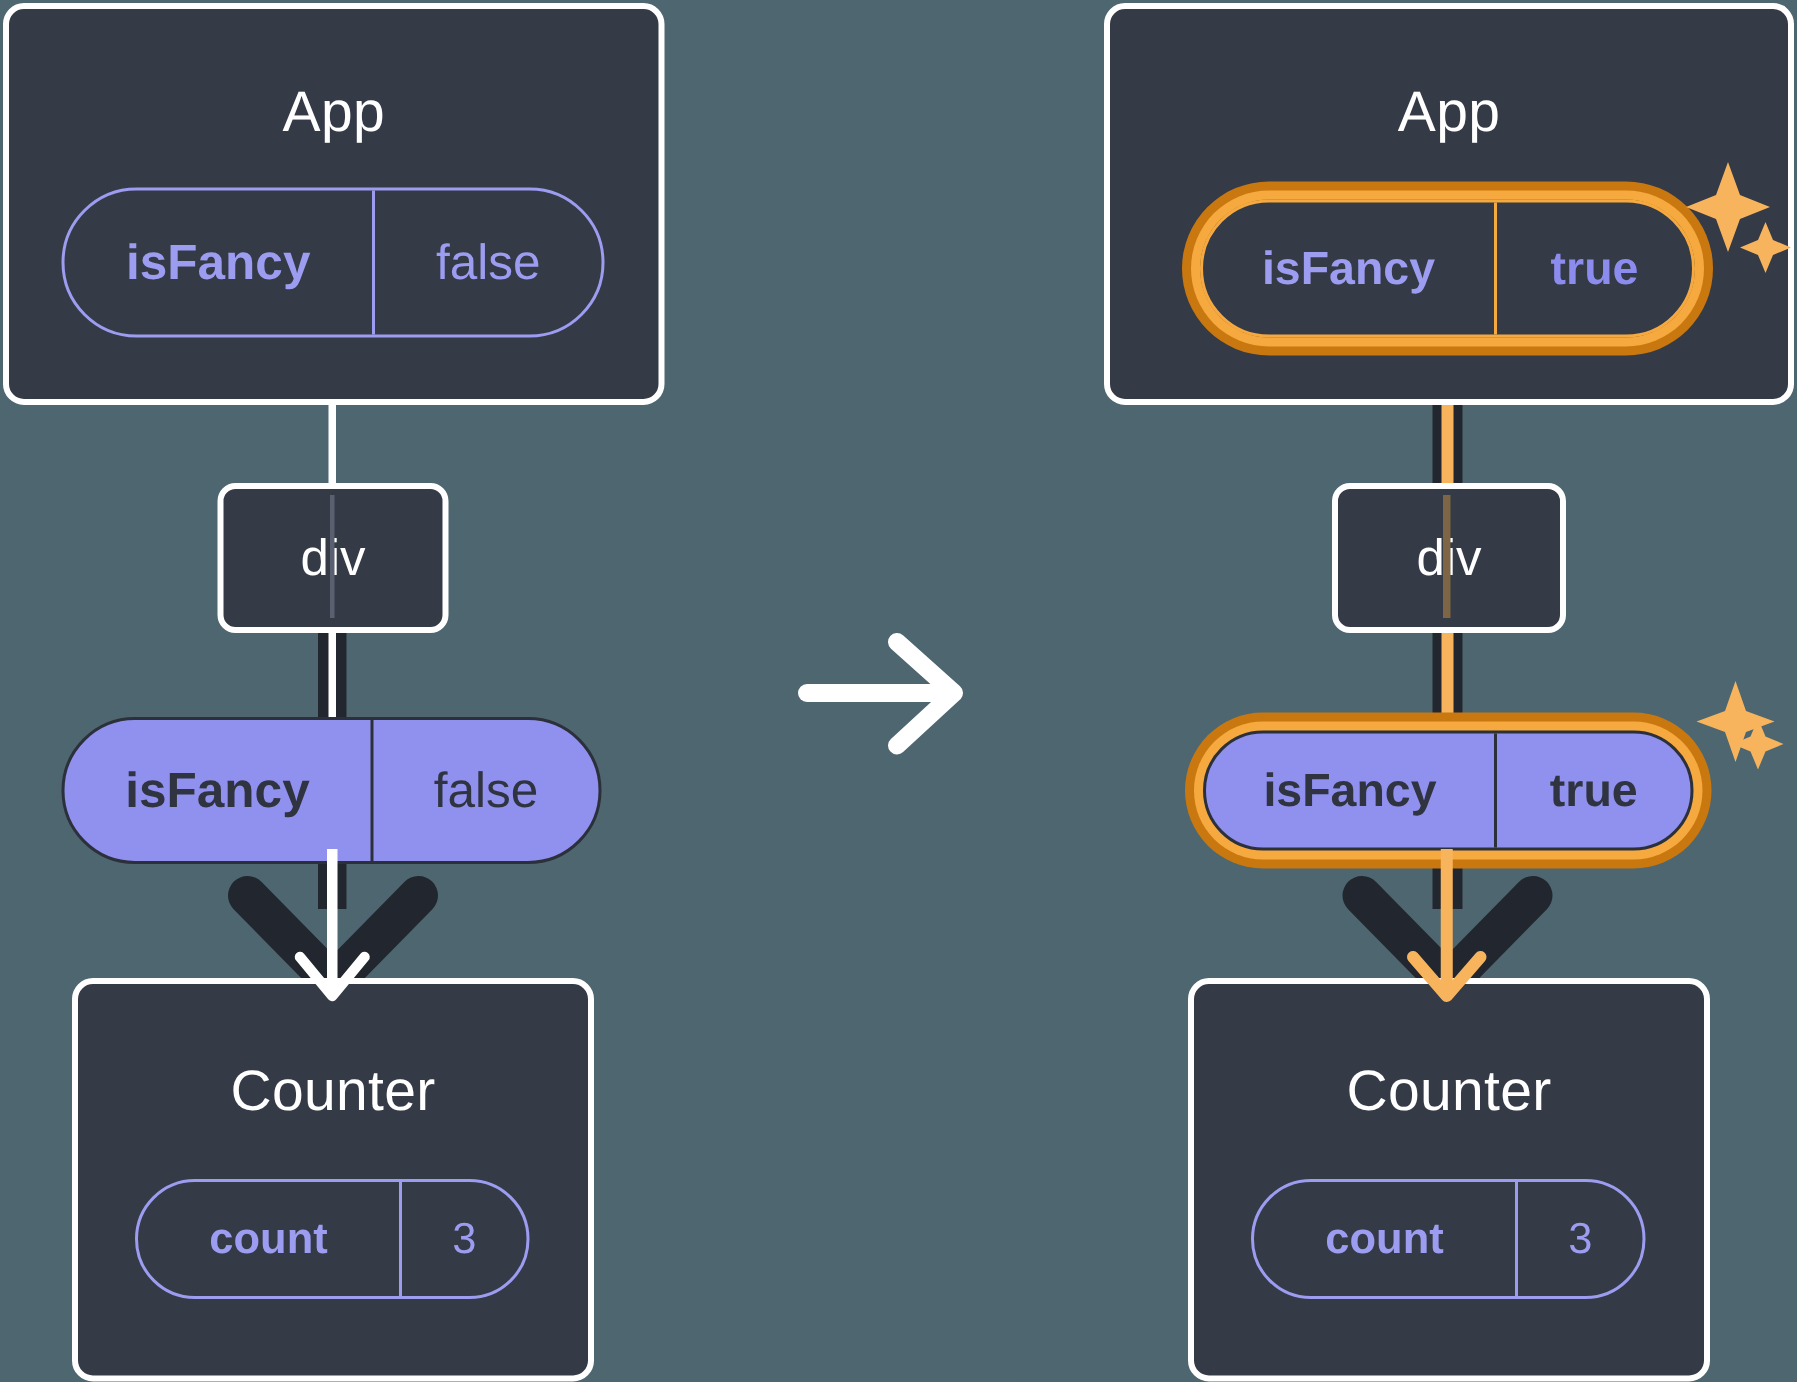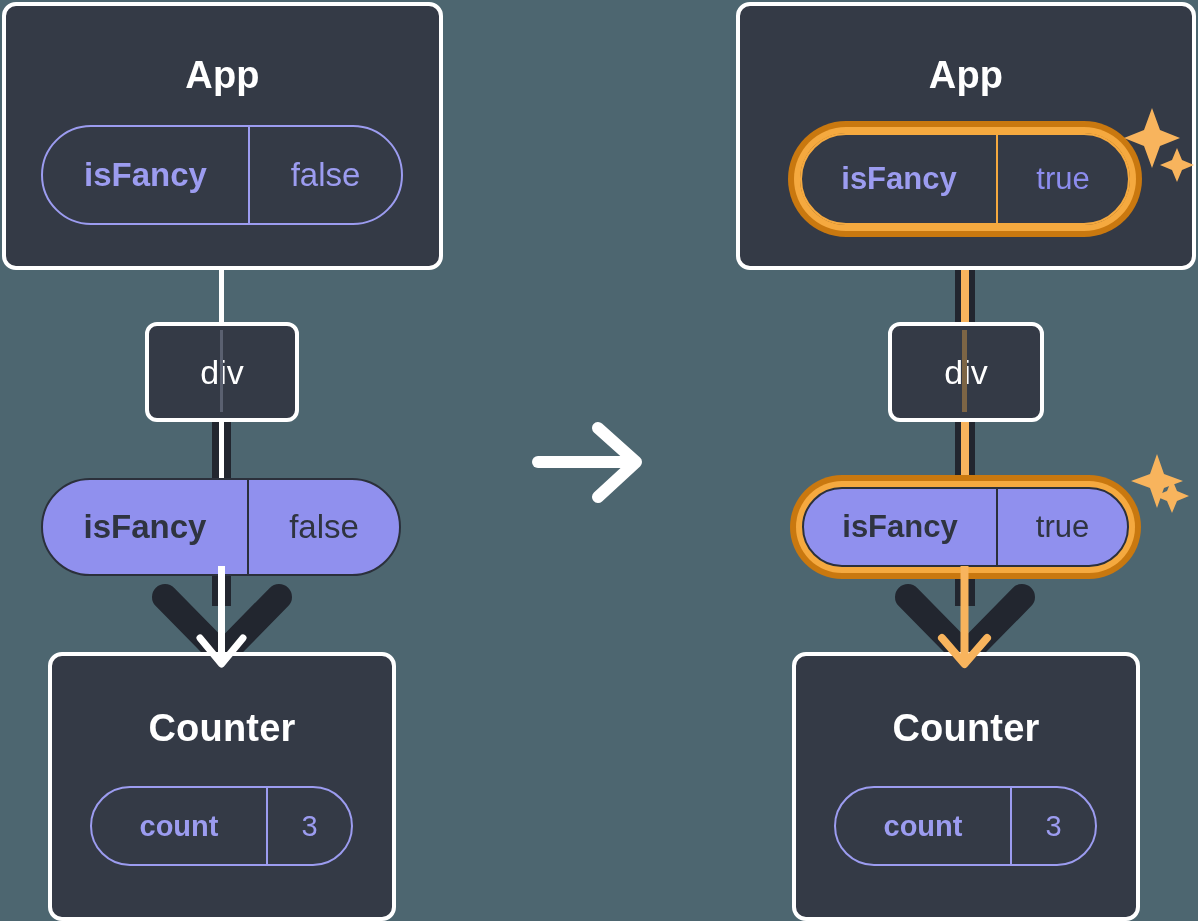--- a/index.html
+++ b/index.html
@@ -29,21 +29,21 @@
     box-sizing: border-box;
     z-index: 4;
   }
   .node-title {
     position: absolute;
     left: 0;
     right: 0;
     text-align: center;
     color: #ffffff;
     font-size: 38px;
-    font-weight: 700;
+    font-weight: 400;
     letter-spacing: .2px;
     white-space: nowrap;
   }
   .div-box {
     position: absolute;
     background: #343a46;
     border: 4px solid #ffffff;
     border-radius: 12px;
     box-sizing: border-box;
     z-index: 6;
@@ -92,21 +92,21 @@
   }
   .pill-filled .pill-key,
   .pill-filled .pill-val {
     color: #2f3440;
   }
   .pill-filled .pill-val {
     border-left: 2px solid #2b303b;
   }
   .pill-key { flex: 0 0 auto; font-weight: bold; }
   .pill-val { flex: 0 0 auto; }
-  .bold-val { font-weight: normal; }
+  .bold-val { font-weight: bold; }
   
   .pill-hl-outline {
     border: 2px solid #f5a93f;
     border-radius: 999px;
     background: transparent;
     box-shadow:
       0 0 0 6px #f5a93f,
       0 0 0 12px #c9780f;
   }
   .pill-hl-outline .pill-key { color: #9c9cf0; }

